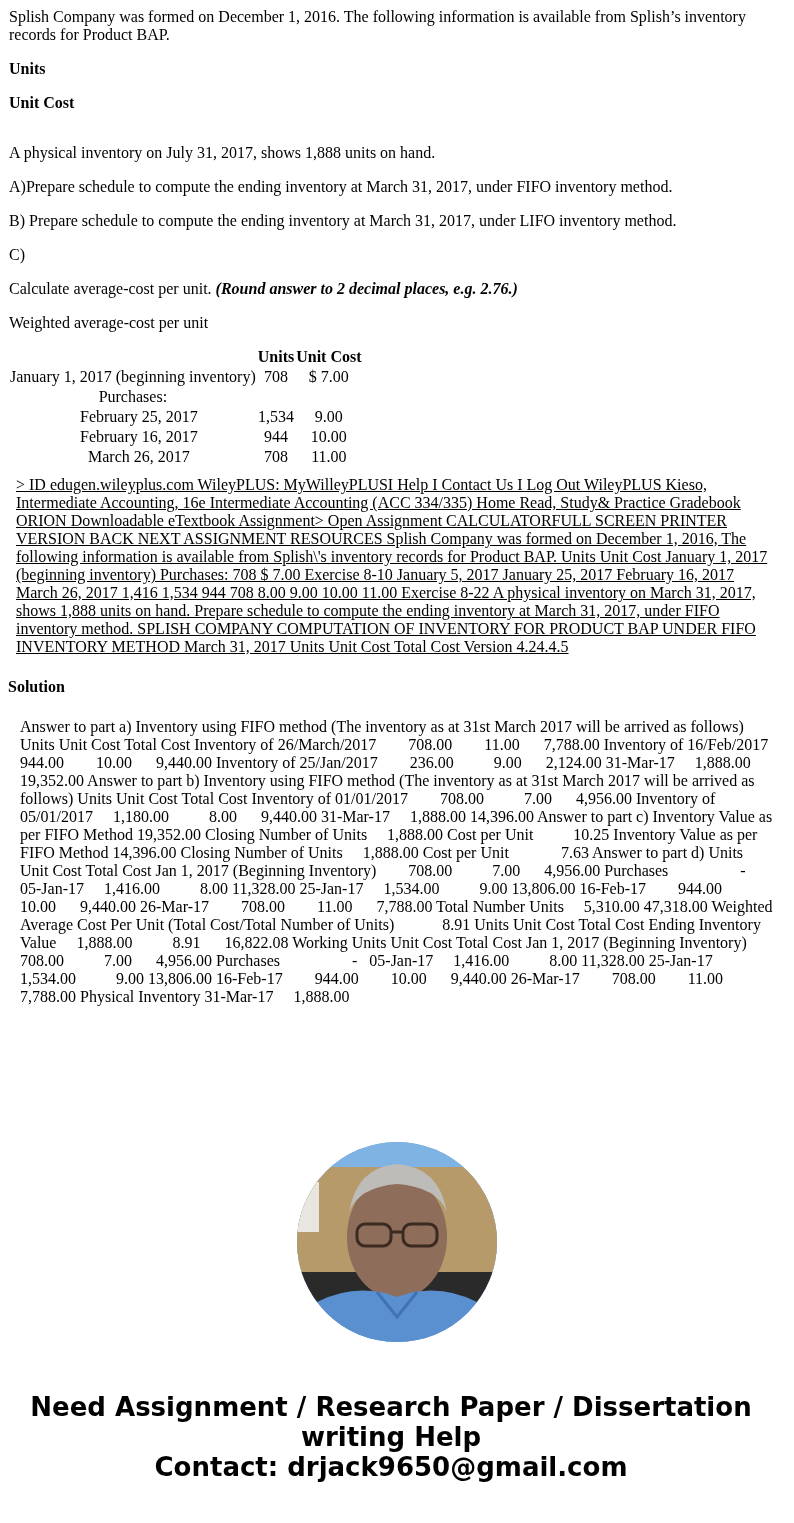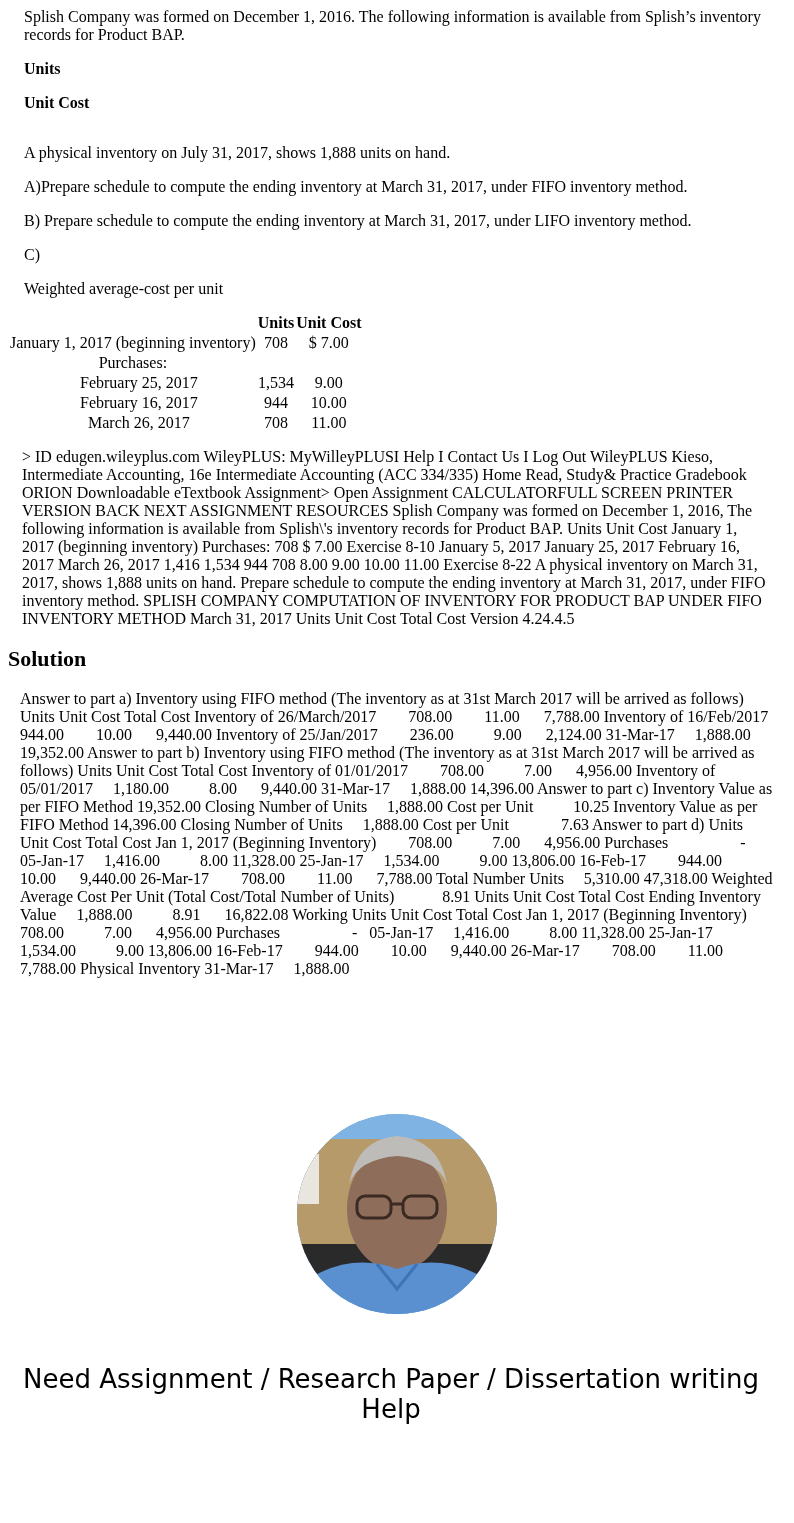--- a/index.html
+++ b/index.html
@@ -4,56 +4,57 @@
 <style>
   html, body { margin: 0; padding: 0; background: #ffffff; }
   body {
     width: 794px;
     font-family: "Liberation Serif", serif;
     font-size: 16px;
     line-height: 18px;
     color: #000;
   }
   .content { padding: 8px 8px 0 8px; }
-  p { margin: 0 0 16px 16px; }
+  p { margin: 0 0 16px 1px; }
   .bold { font-weight: bold; }
   .intro { margin-bottom: 16px; }
   .spacer { height: 16px; }
   table.inv { border-collapse: separate; border-spacing: 2px; margin-left: 0; margin-top: -2px; }
   table.inv th { font-weight: bold; text-align: left; padding: 0; }
   table.inv td { padding: 0; text-align: center; vertical-align: top; }
   .indent { padding-left: 12px !important; }
-  .ocr { margin: 14px; }
+  .ocr { margin: 8px; text-decoration: underline; }
   h2.sol {
-    font-size: 22px; font-weight: bold; margin: 20px 0 20px 0; line-height: 22px;
+    font-size: 16px; font-weight: bold; margin: 20px 0 20px 0; line-height: 22px;
   }
   .answer { margin: 12px; }
   .photo-wrap { display: flex; justify-content: center; margin-top: 136px; }
   .photo {
     width: 200px; height: 200px; border-radius: 50%; overflow: hidden; position: relative;
     background: #6fa4d8;
   }
   .promo {
     font-family: "DejaVu Sans", sans-serif;
-    font-weight: normal; font-size: 26px; line-height: 30px;
+    font-weight: bold; font-size: 26px; line-height: 30px;
     text-align: center; margin-top: 50px; padding: 0 32px 30px 20px;
   }
 </style>
 </head>
 <body>
 
 <div class="content">
   <p class="intro">Splish Company was formed on December 1, 2016. The following information is available from Splish’s inventory records for Product BAP.</p>
   <p class="bold">Units</p>
   <p class="bold">Unit Cost</p>
   <div class="spacer"></div>
   <p>A physical inventory on July 31, 2017, shows 1,888 units on hand.</p>
   <p>A)Prepare schedule to compute the ending inventory at March 31, 2017, under FIFO inventory method.</p>
   <p>B) Prepare schedule to compute the ending inventory at March 31, 2017, under LIFO inventory method.</p>
   <p>C)</p>
+  <p><span>Calculate average-cost per unit. </span><b><i>(Round answer to 2 decimal places, e.g. 2.76.)</i></b></p>
   <p>Weighted average-cost per unit</p>
 
   <table class="inv">
     <thead>
       <tr>
         <th></th>
         <th>Units</th>
         <th>Unit Cost</th>
       </tr>
     </thead>
@@ -105,13 +106,14 @@
       <rect x="106" y="82" width="34" height="22" rx="8" fill="none" stroke="#3a2a22" stroke-width="3"></rect>
       <line x1="94" y1="90" x2="106" y2="90" stroke="#3a2a22" stroke-width="3"></line>
       <path d="M10 200 L20 160 Q60 140 100 155 Q140 140 180 160 L190 200 Z" fill="#5a8fd0"></path>
       <path d="M80 150 L100 175 L120 150" fill="none" stroke="#3f73b5" stroke-width="3"></path>
     </svg>
   </div>
 </div>
 
 <div class="promo">
   <div>Need Assignment / Research Paper / Dissertation writing Help</div>
+  <div>Contact: drjack9650@gmail.com</div>
 </div>
 
 </body></html>

